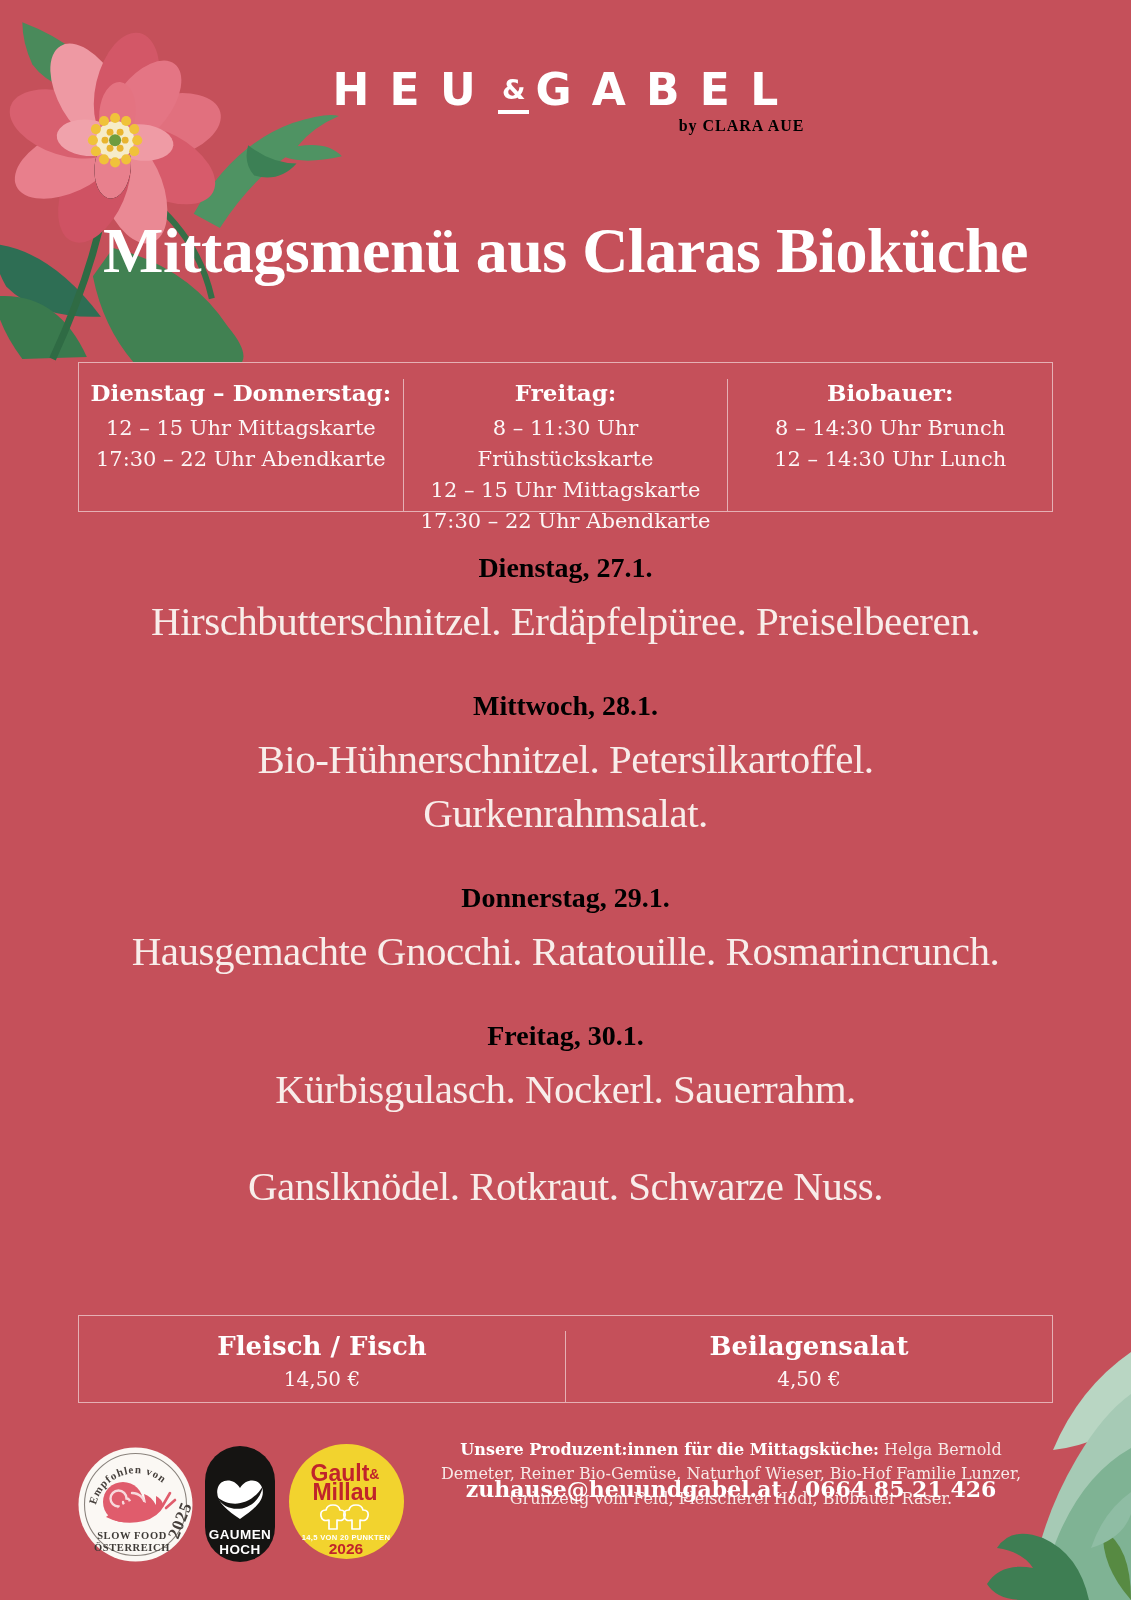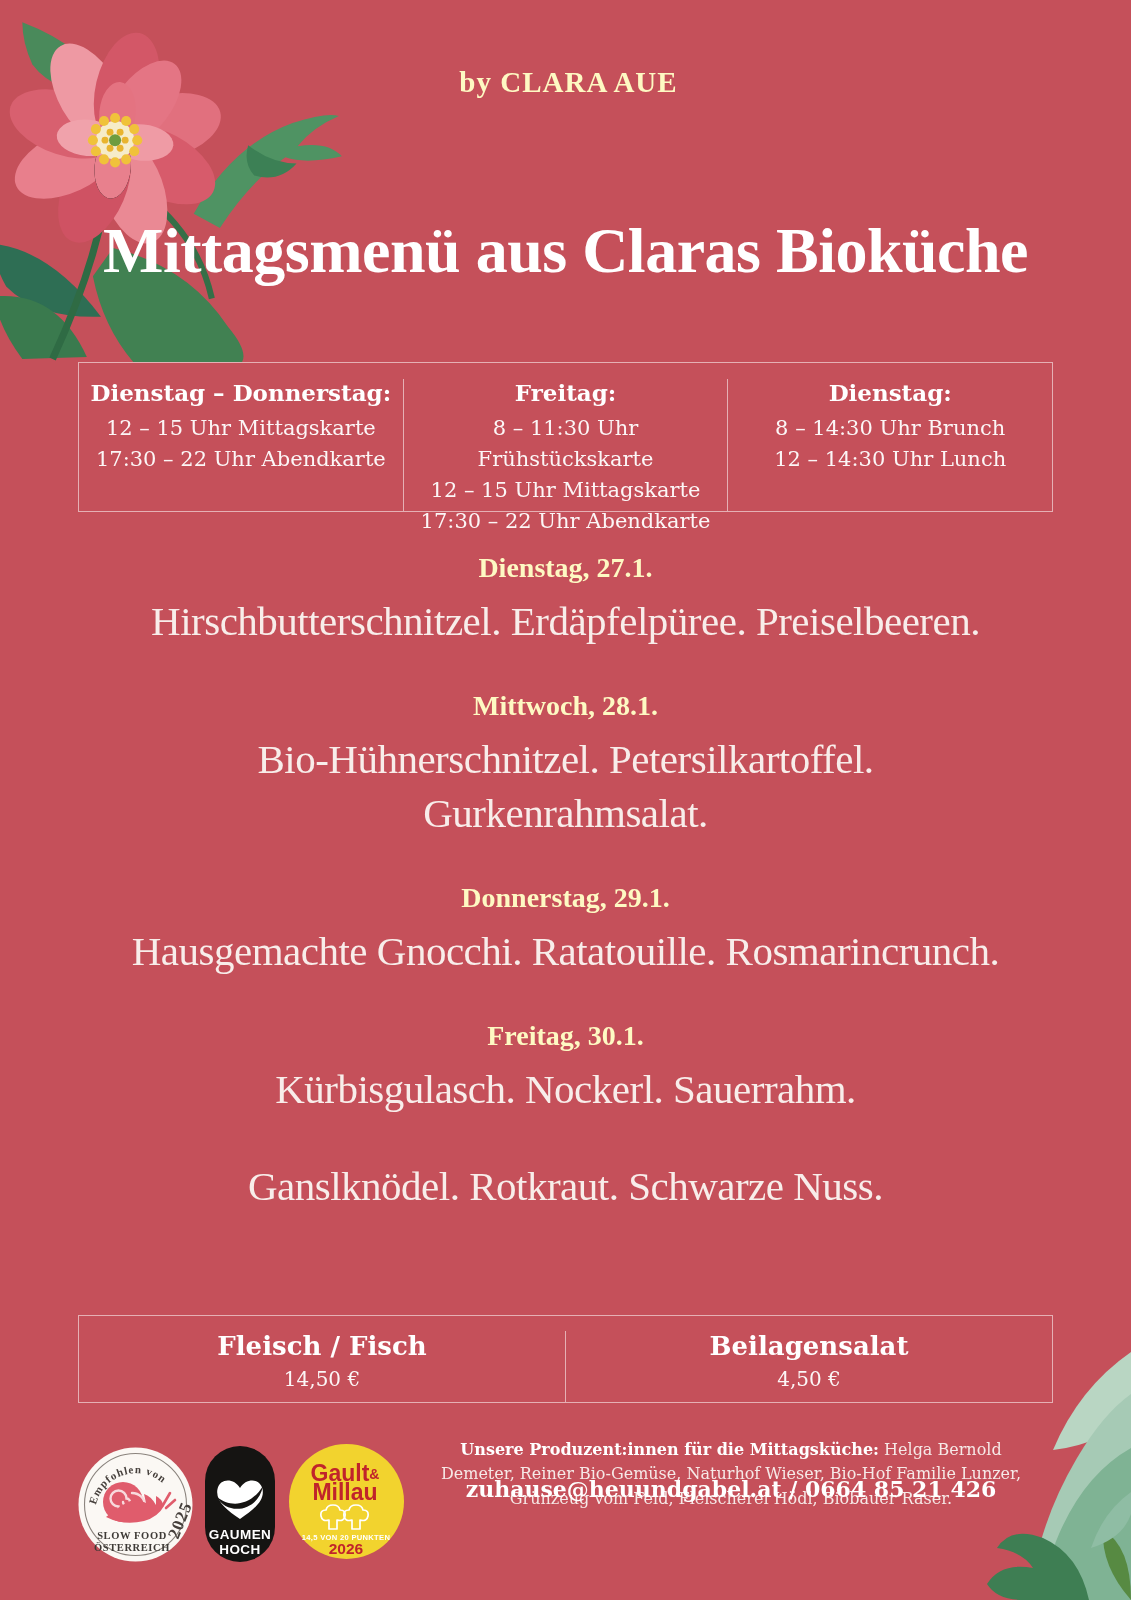--- a/index.html
+++ b/index.html
@@ -22,21 +22,21 @@
     font-family:"DejaVu Sans", sans-serif;font-weight:bold;
     font-size:44px;letter-spacing:0.46em;color:#fff;white-space:nowrap;
   }
   .logo-amp{
     display:inline-block;font-size:27px;vertical-align:6px;
     border-bottom:4px solid #fff;padding:0 4px 5px 4px;margin:0 6px 0 2px;
     letter-spacing:0;
   }
   .logo-byline{
     font-family:"Liberation Serif", serif;font-weight:bold;
-    font-size:29px;letter-spacing:1px;color:#fef9c3;margin-top:2px;margin-right:-6px;
+    font-size:16px;letter-spacing:1px;color:#000000;margin-top:2px;margin-right:-6px;
   }
 
   
   .page-title{
     top:214px;left:0;width:100%;text-align:center;z-index:3;
     font-family:"Liberation Serif", serif;font-weight:bold;
     font-size:64px;color:#fff;letter-spacing:-0.5px;
   }
 
   
@@ -48,21 +48,21 @@
   .hours-col{flex:1;text-align:center;padding:0 8px;}
   .hours-col + .hours-col{border-left:1.5px solid rgba(255,255,255,0.55);}
   .hours-heading{font-size:23px;font-weight:bold;margin-bottom:7px;color:#fff;}
   .hours-line{font-size:21px;line-height:1.47;color:rgba(255,255,255,0.95);}
 
   
   .menu{top:552px;left:0;width:100%;text-align:center;z-index:3;}
   .menu-section{margin-bottom:42px;}
   .menu-day{
     font-family:"Liberation Serif", serif;font-weight:bold;
-    font-size:28px;color:#fef9c3;margin-bottom:10px;letter-spacing:0;
+    font-size:28px;color:#000000;margin-bottom:10px;letter-spacing:0;
   }
   .menu-dish{
     font-family:"Liberation Serif", serif;font-weight:normal;
     font-size:41px;line-height:1.32;color:#f8edea;letter-spacing:-0.5px;
   }
 
   
   .price-box{
     left:78px;top:1315px;width:975px;height:88px;z-index:3;
     border:1.5px solid rgba(255,255,255,0.55);
@@ -143,40 +143,43 @@
       <circle cx="110" cy="145" r="3.4"></circle>
         <circle cx="115" cy="137" r="3.4"></circle>
         <circle cx="125" cy="137" r="3.4"></circle>
     </g>
     <circle cx="120" cy="145" r="6" fill="#6f9c3e"></circle>
   </g>
 </svg>
 
 <div class="abs logo-block">
   <div class="logo-inner">
+    <div class="logo-line">
+      <span>HEU</span><span class="logo-amp">&amp;</span><span>GABEL</span>
+    </div>
     <div class="logo-byline">by CLARA AUE</div>
   </div>
 </div>
 
 <div class="abs page-title">Mittagsmenü aus Claras Bioküche</div>
 
 <div class="abs hours-box">
   <div class="hours-col">
     <div class="hours-heading">Dienstag – Donnerstag:</div>
     <div class="hours-line">12 – 15 Uhr Mittagskarte</div>
     <div class="hours-line">17:30 – 22 Uhr Abendkarte</div>
   </div>
   <div class="hours-col">
     <div class="hours-heading">Freitag:</div>
     <div class="hours-line">8 – 11:30 Uhr Frühstückskarte</div>
     <div class="hours-line">12 – 15 Uhr Mittagskarte</div>
     <div class="hours-line">17:30 – 22 Uhr Abendkarte</div>
   </div>
   <div class="hours-col">
-    <div class="hours-heading">Dienstag:</div>
+    <div class="hours-heading">Biobauer:</div>
     <div class="hours-line">8 – 14:30 Uhr Brunch</div>
     <div class="hours-line">12 – 14:30 Uhr Lunch</div>
   </div>
 </div>
 
 <div class="abs menu">
   <div class="menu-section">
     <div class="menu-day">Dienstag, 27.1.</div>
     <div class="menu-dish">Hirschbutterschnitzel. Erdäpfelpüree. Preiselbeeren.</div>
   </div>

